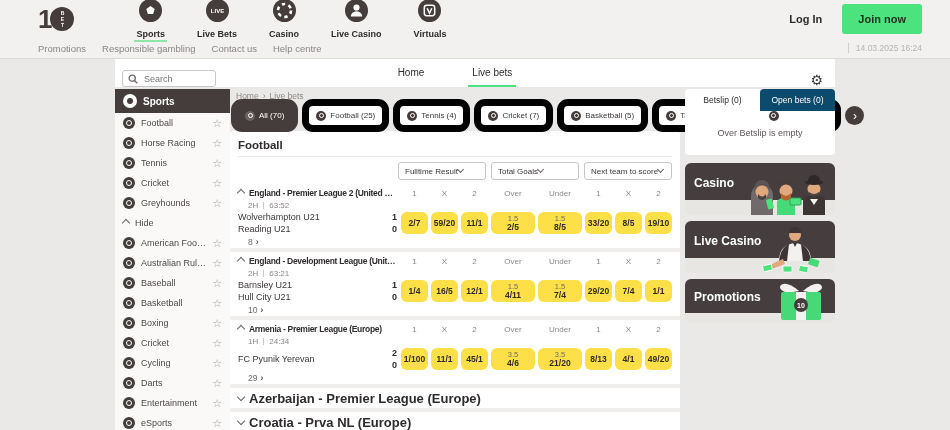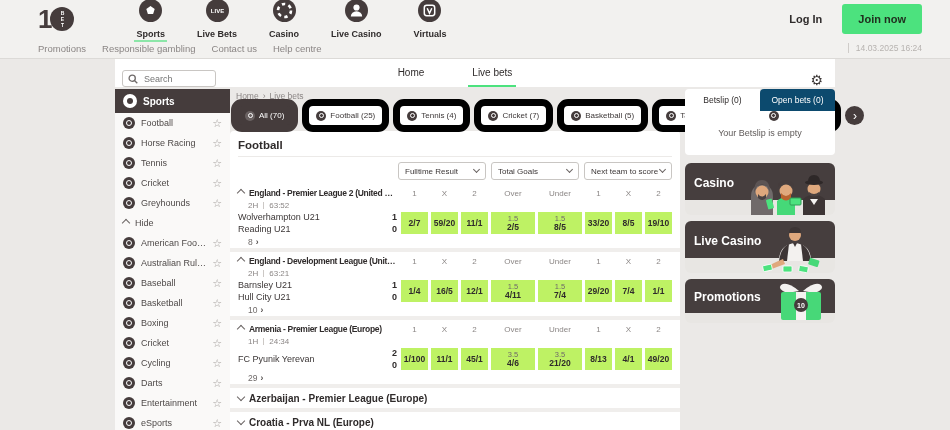--- a/index.html
+++ b/index.html
@@ -50,38 +50,38 @@
   .chips{display:flex;gap:4px;align-items:center;height:25px;padding-left:1px}
   .chip{display:flex;align-items:center;gap:4px;background:#fff;border:7px solid #000000;border-radius:11px;height:19px;padding:0 7px;font-size:8px;color:#3c3737;white-space:nowrap;cursor:pointer}
   .chip.active{background:#453c3c;color:#fff;border-color:#453c3c}
   .chip-ico{width:10px;height:10px;border-radius:50%;background:#453c3c;position:relative;flex:none}
   .chip-ico::after{content:"";position:absolute;inset:2.5px;border:1px solid #fff;border-radius:50%}
   .chip.active .chip-ico{background:#6a6262}
   .chip-next{width:19px;height:19px;border-radius:50%;background:#453c3c;color:#fff;display:flex;align-items:center;justify-content:center;font-size:12px;cursor:pointer;flex:none}
   .panel{background:#fff;border-radius:4px;margin-top:3px;padding:4px 8px 4px;box-sizing:border-box}
   .panel-title{font-size:11.5px;font-weight:bold;color:#2f2b2b;padding:4px 0 5px;border-bottom:1px solid #eceae8}
   .filters{display:flex;justify-content:flex-end;gap:5px;padding:5px 0 4px}
-  .fselect{width:88px;height:18px;border:1px solid #c9c6c3;border-radius:3px;display:flex;align-items:center;justify-content:space-between;padding:0 6px;font-size:8px;color:#3c3737;box-sizing:border-box;cursor:pointer;background:#fff}
+  .fselect{width:88px;height:18px;border:1px solid #c9c6c3;border-radius:3px;display:flex;align-items:center;padding:0 6px;font-size:8px;color:#3c3737;box-sizing:border-box;cursor:pointer;background:#fff}
   .fselect .chev{width:4px;height:4px;border-color:#6b6564}
   .odds-grid{display:grid;grid-template-columns:27px 27px 27px 44px 44px 27px 27px 27px;gap:3px;align-items:center}
   .head-grid span{font-size:8px;color:#8b8685;text-align:center}
   .lg-head{display:flex;align-items:center;gap:5px;height:14px;margin-top:2px;cursor:pointer}
   .lg-name{font-size:8.5px;font-weight:bold;color:#2f2b2b;flex:1;white-space:nowrap;overflow:hidden;text-overflow:ellipsis;letter-spacing:-0.3px}
   .lg-time{font-size:8px;color:#8b8685;height:10px;display:flex;align-items:center;gap:5px;padding-left:10px}
   .tsep{width:1px;height:7px;background:#ccc8c5}
   .lg-match{display:flex;align-items:center;margin-top:1px}
   .teams{flex:1;font-size:9px;color:#3c3737;line-height:12px;white-space:nowrap;overflow:hidden}
   .scores{width:12px;text-align:right;font-weight:bold;font-size:9px;color:#2f2b2b;line-height:12px;margin-right:4px}
-  .cell{background:#bef264;border-radius:0;height:22px;display:flex;align-items:center;justify-content:center;font-size:8.5px;font-weight:bold;color:#2f2b2b;cursor:pointer}
+  .cell{background:#fde047;border-radius:6px;height:22px;display:flex;align-items:center;justify-content:center;font-size:8.5px;font-weight:bold;color:#2f2b2b;cursor:pointer}
   .cell.wide{flex-direction:column;line-height:9px}
   .cell .line{font-weight:normal;color:#6f6a69;font-size:7.5px}
   .lg-more{font-size:8.5px;color:#6f6a69;height:9px;display:flex;align-items:center;gap:3px;padding-left:10px;margin-top:2px;cursor:pointer}
   .arr{color:#4f4a49;font-weight:bold}
   .divider{height:4px;background:#f0eeec;margin:2px -8px}
-  .collapsed-row{display:flex;align-items:center;gap:5px;height:16px;font-size:10px;font-weight:bold;color:#2f2b2b;cursor:pointer}
+  .collapsed-row{display:flex;align-items:center;gap:5px;height:16px;font-size:13px;font-weight:bold;color:#2f2b2b;cursor:pointer}
   
   .betcol{width:150px;margin-left:5px}
   .bet-tabs{display:flex;height:22px}
   .btab{flex:1;display:flex;align-items:center;justify-content:center;font-size:8.5px;cursor:pointer}
   .btab.active{background:#fff;color:#2f2b2b;border-radius:4px 0 0 0}
   .btab.dark{background:#0c4a6e;color:#fff;border-radius:4px 4px 0 0}
   .bet-empty{background:#fff;height:44px;display:flex;align-items:center;justify-content:center;font-size:9px;color:#5f5a59;border-radius:0 0 4px 4px}
   .promo{height:52px;border-radius:6px;margin-top:6px;position:relative;overflow:hidden;background:linear-gradient(#463e3e 0 72%,#e8e6e3 72% 100%);cursor:pointer}
   .promo.first{margin-top:8px}
   .promo.small{height:44px;background:linear-gradient(#463e3e 0 78%,#e8e6e3 78% 100%)}
@@ -481,21 +481,21 @@
           </div>
 
       </div>
     </section>
 
     <aside class="betcol">
       <div class="bet-tabs">
         <div class="btab active">Betslip (0)</div>
         <div class="btab dark">Open bets (0)</div>
       </div>
-      <div class="bet-empty">Your Betslip is empty</div>
+      <div class="bet-empty">Over Betslip is empty</div>
 
       <div class="promo first">
         <span class="promo-title">Casino</span>
         <span><svg width="86" height="50" viewBox="0 0 86 50">
           <path d="M4 50 V32 Q4 20 15 20 Q26 20 26 32 V50 Z" fill="#706a6a"></path>
           <circle cx="15" cy="27" r="6.5" fill="#dfa87d"></circle>
           <path d="M7 28 Q7 15 15 15 Q23 15 23 27 L20 21 Q15 18 10 21 Z" fill="#5c5454"></path>
           <path d="M11 29 q4 5 8 0 v4 q-4 4 -8 0 Z" fill="#4a4242"></path>
           <rect x="20" y="34" width="6" height="10" rx="1" fill="#4ce27e" transform="rotate(-15 23 39)"></rect>
           <path d="M30 50 V36 Q39 28 48 36 V50 Z" fill="#45d978"></path>

